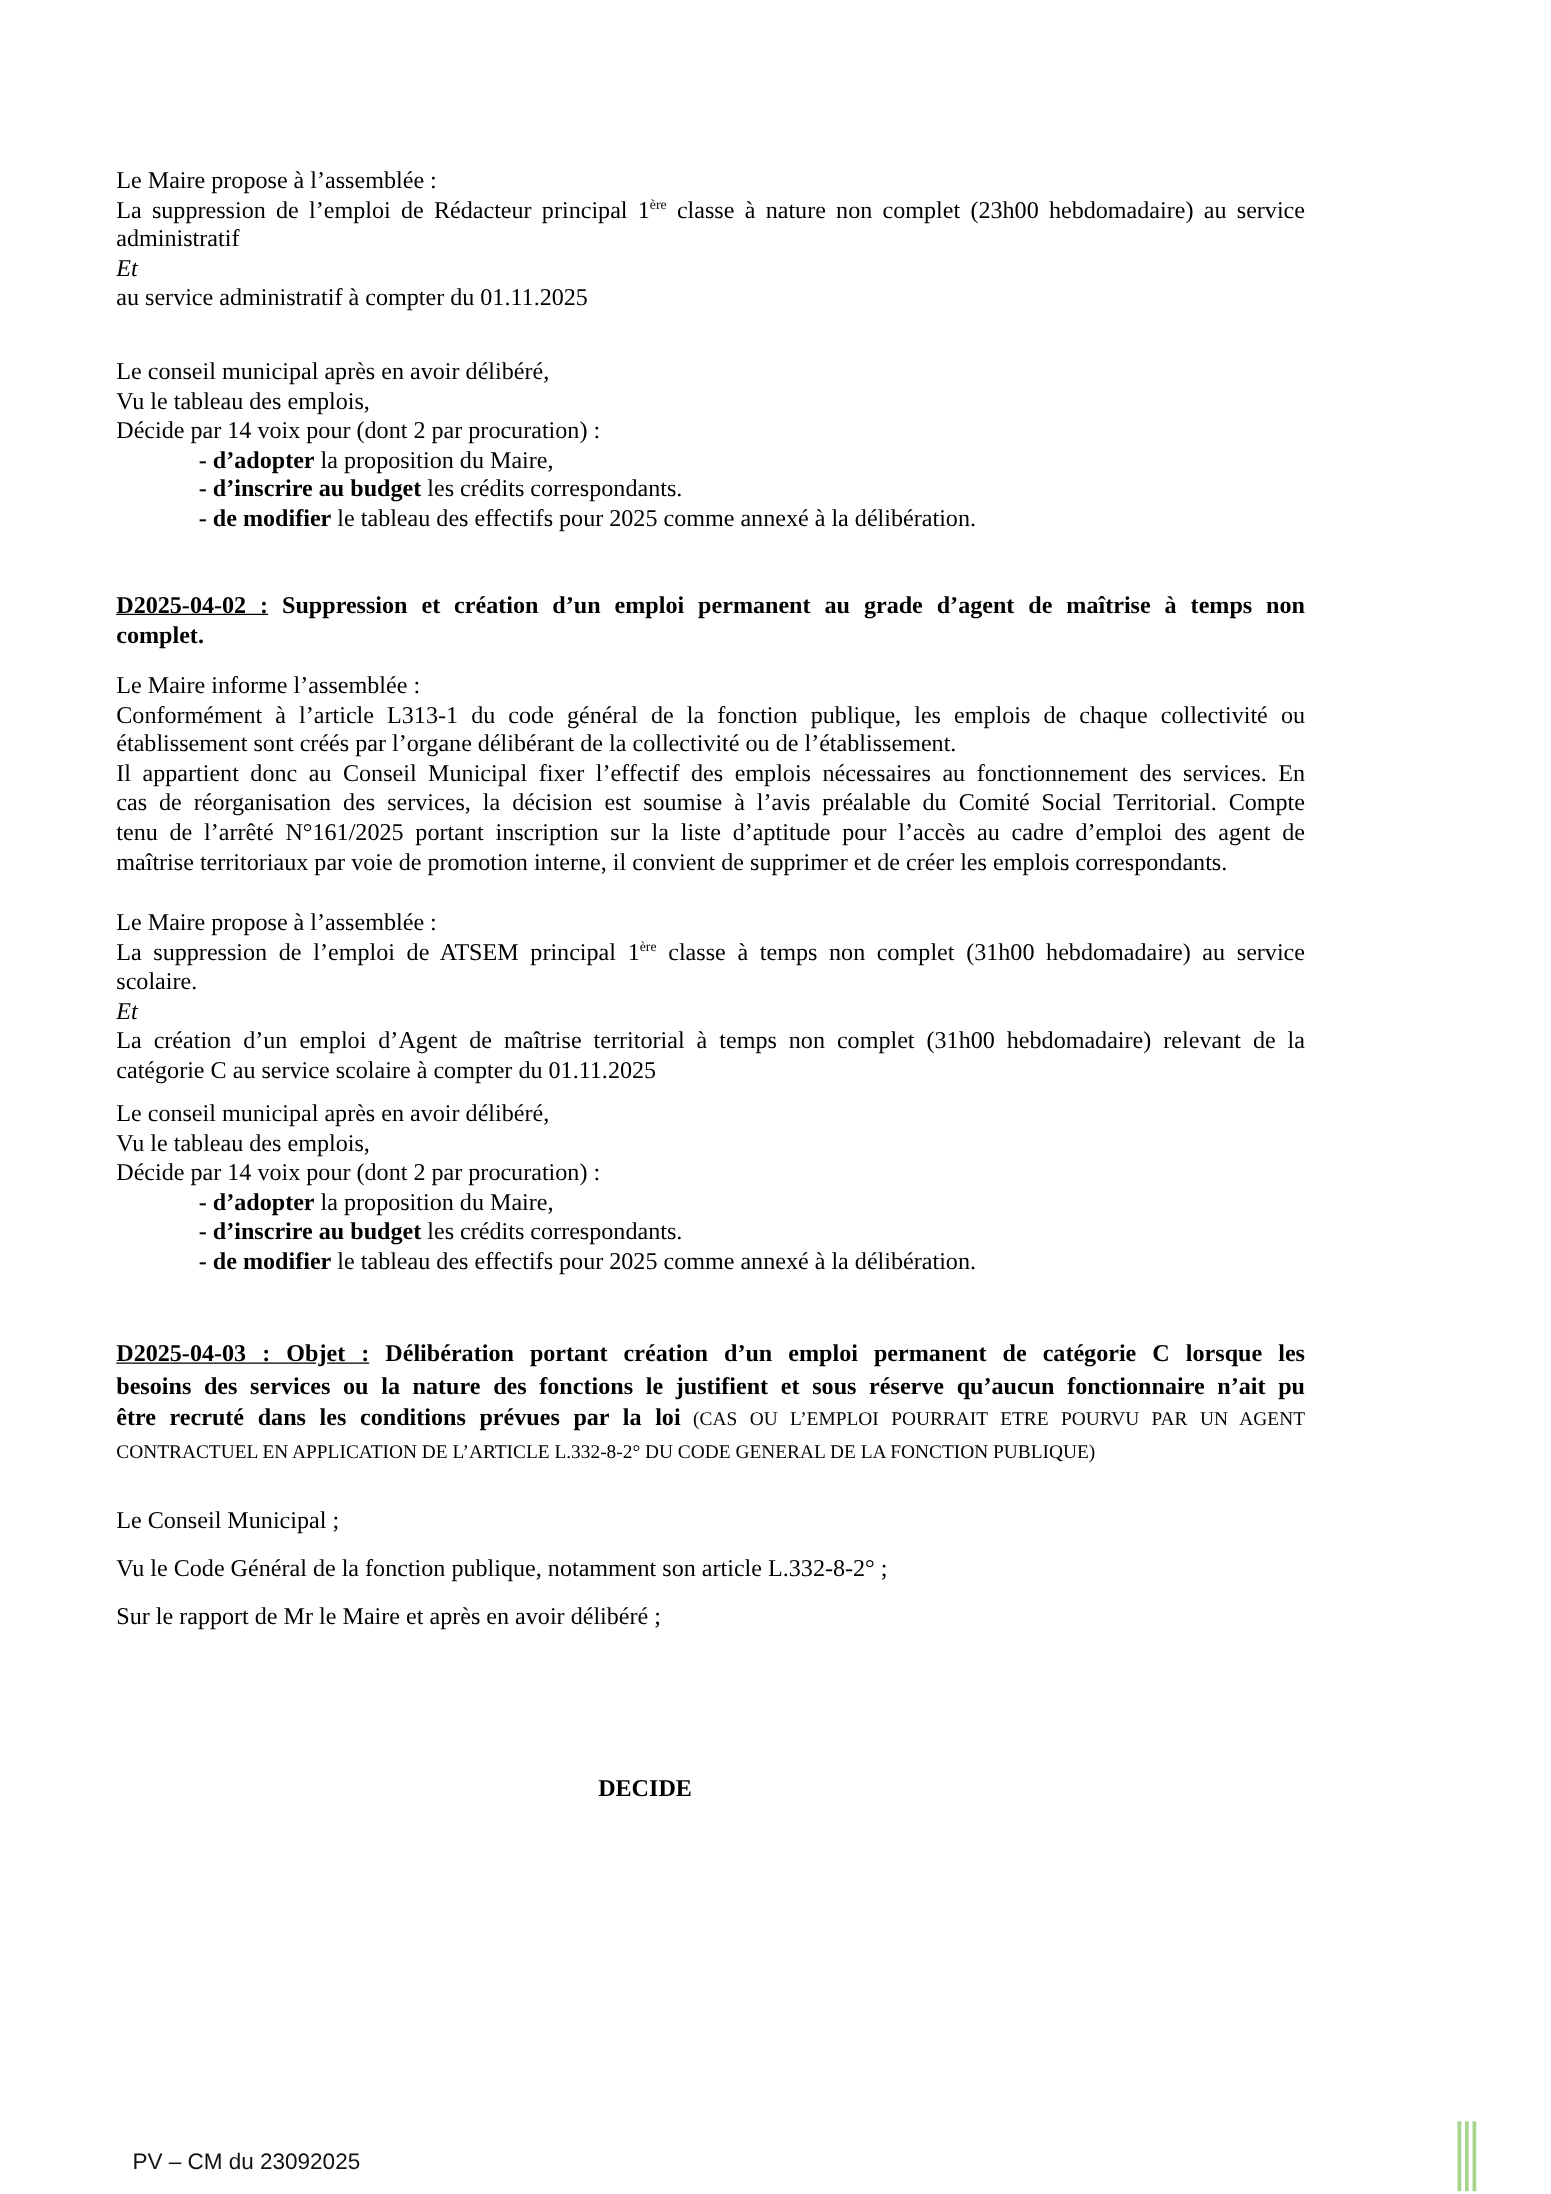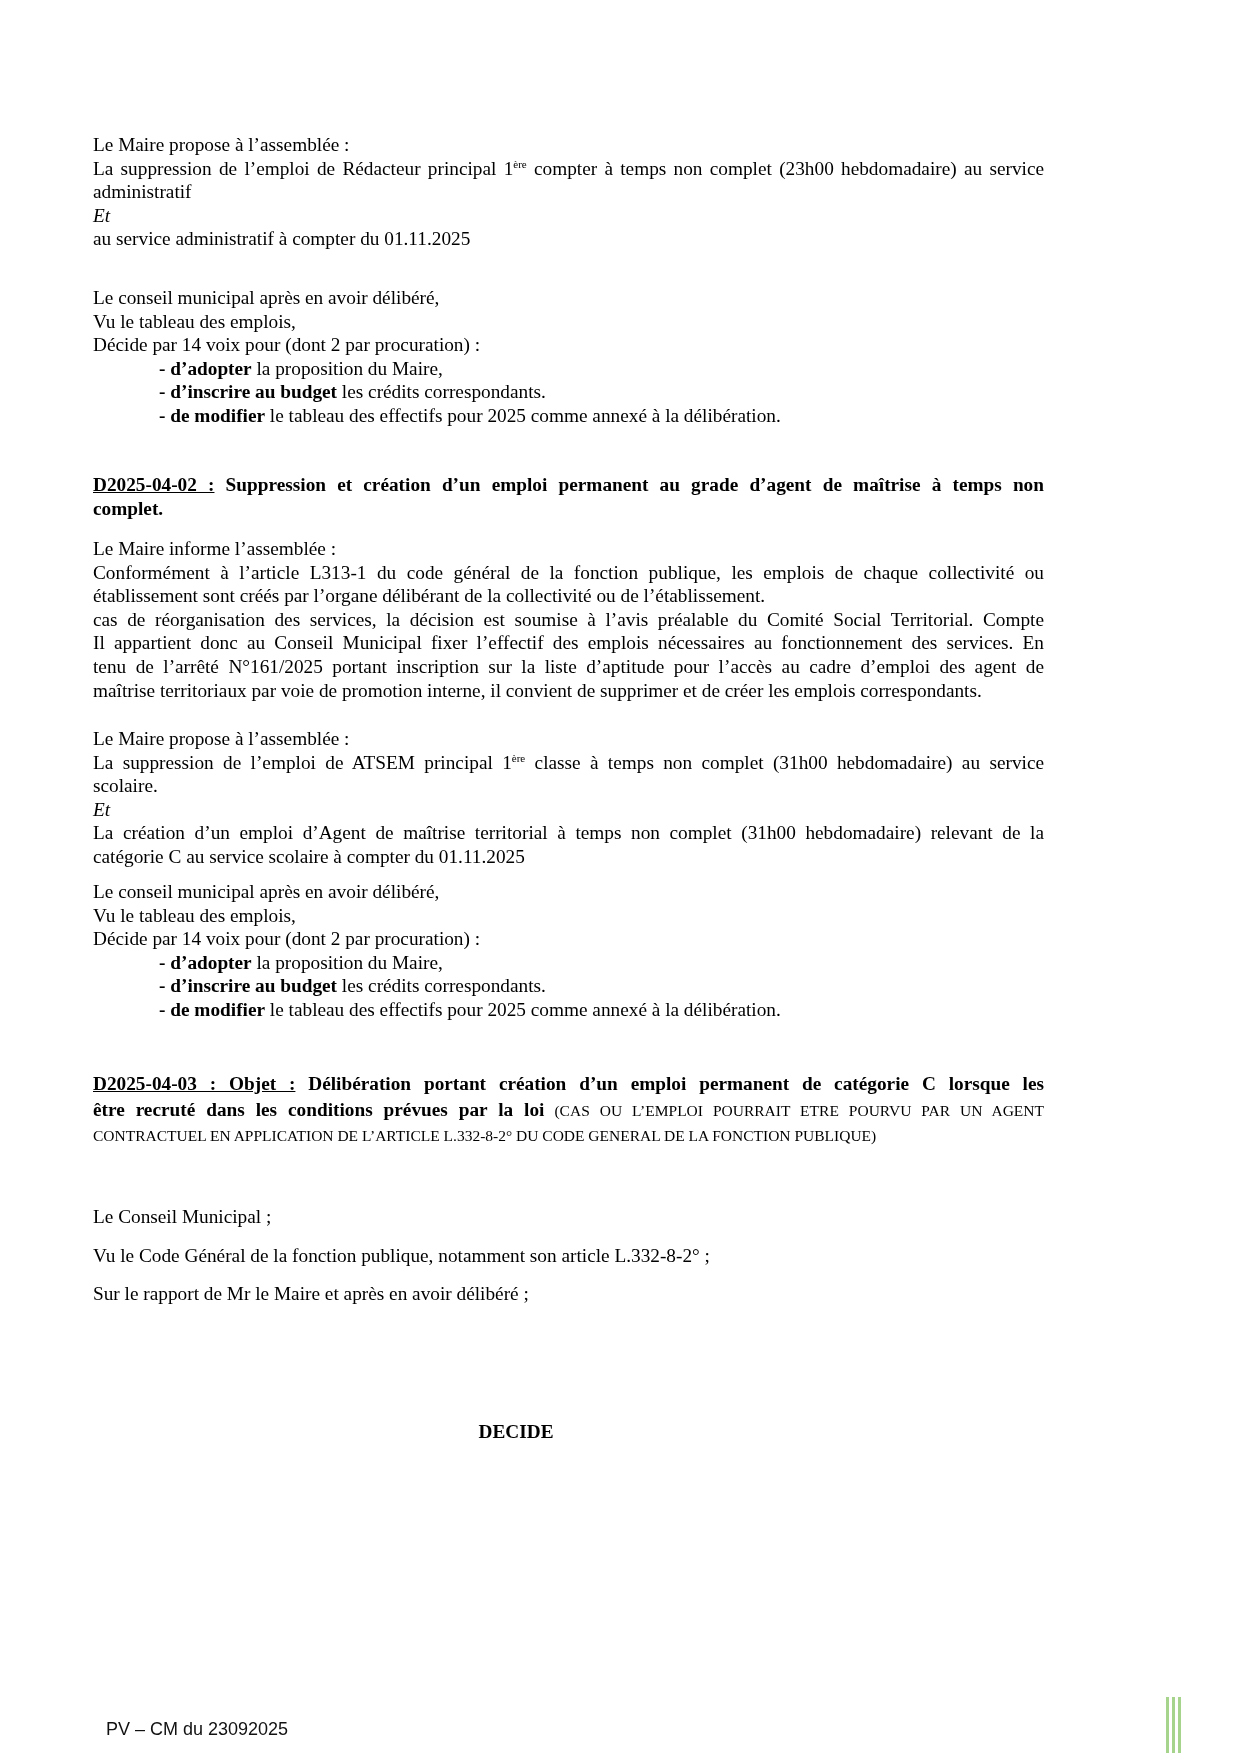--- a/index.html
+++ b/index.html
@@ -20,21 +20,21 @@
   .footer { position: absolute; left: 106px; top: 1683px; font-family: "Liberation Sans", "DejaVu Sans", sans-serif;
             font-size: 18px; color: #111; margin-top: 36px; }
   .bars { position: absolute; left: 1166px; top: 1697px; width: 16px; height: 56px; }
   .bar { position: absolute; top: 0; width: 3px; height: 56px; }
 </style>
 </head>
 <body>
 
 <div class="blk" style="top:133px;">
   <span class="line">Le Maire propose à l’assemblée :</span>
-  <span class="just"><span>La suppression de l’emploi de Rédacteur principal 1</span><sup>ère</sup><span> compter à temps non complet (23h00 hebdomadaire) au service</span></span>
+  <span class="just"><span>La suppression de l’emploi de Rédacteur principal 1</span><sup>ère</sup><span> classe à nature non complet (23h00 hebdomadaire) au service</span></span>
   <span class="line">administratif</span>
   <span class="line"><i>Et</i></span>
   <span class="line">au service administratif à compter du 01.11.2025</span>
 </div>
 
 <div class="blk" style="top:286px;">
   <span class="line">Le conseil municipal après en avoir délibéré,</span>
   <span class="line">Vu le tableau des emplois,</span>
   <span class="line">Décide par 14 voix pour (dont 2 par procuration) :</span>
   <span class="line ind"><b>- d’adopter</b><span> la proposition du Maire,</span></span>
@@ -44,22 +44,22 @@
 
 <div class="blk head" style="top:473px;">
   <span class="just"><span class="u">D2025-04-02 :</span><span> Suppression et création d’un emploi permanent au grade d’agent de maîtrise à temps non</span></span>
   <span class="line">complet.</span>
 </div>
 
 <div class="blk" style="top:537px;">
   <span class="line">Le Maire informe l’assemblée :</span>
   <span class="just">Conformément à l’article L313-1 du code général de la fonction publique, les emplois de chaque collectivité ou</span>
   <span class="line">établissement sont créés par l’organe délibérant de la collectivité ou de l’établissement.</span>
+  <span class="just">Il appartient donc au Conseil Municipal fixer l’effectif des emplois nécessaires au fonctionnement des services. En</span>
   <span class="just">cas de réorganisation des services, la décision est soumise à l’avis préalable du Comité Social Territorial. Compte</span>
-  <span class="just">Il appartient donc au Conseil Municipal fixer l’effectif des emplois nécessaires au fonctionnement des services. En</span>
   <span class="just">tenu de l’arrêté N°161/2025 portant inscription sur la liste d’aptitude pour l’accès au cadre d’emploi des agent de</span>
   <span class="line">maîtrise territoriaux par voie de promotion interne, il convient de supprimer et de créer les emplois correspondants.</span>
 </div>
 
 <div class="blk" style="top:727px;">
   <span class="line">Le Maire propose à l’assemblée :</span>
   <span class="just"><span>La suppression de l’emploi de ATSEM principal 1</span><sup>ère</sup><span> classe à temps non complet (31h00 hebdomadaire) au service</span></span>
   <span class="line">scolaire.</span>
   <span class="line"><i>Et</i></span>
   <span class="just">La création d’un emploi d’Agent de maîtrise territorial à temps non complet (31h00 hebdomadaire) relevant de la</span>
@@ -70,20 +70,21 @@
   <span class="line">Le conseil municipal après en avoir délibéré,</span>
   <span class="line">Vu le tableau des emplois,</span>
   <span class="line">Décide par 14 voix pour (dont 2 par procuration) :</span>
   <span class="line ind"><b>- d’adopter</b><span> la proposition du Maire,</span></span>
   <span class="line ind"><b>- d’inscrire au budget</b><span> les crédits correspondants.</span></span>
   <span class="line ind"><b>- de modifier</b><span> le tableau des effectifs pour 2025 comme annexé à la délibération.</span></span>
 </div>
 
 <div class="blk" style="top:1071px; line-height:25.5px;">
   <span class="just head"><span class="u">D2025-04-03 : Objet :</span><span> Délibération portant création d’un emploi permanent de catégorie C lorsque les</span></span>
+  <span class="just head">besoins des services ou la nature des fonctions le justifient et sous réserve qu’aucun fonctionnaire n’ait pu</span>
   <span class="just"><b>être recruté dans les conditions prévues par la loi</b><span class="sc"> (CAS OU L’EMPLOI POURRAIT ETRE POURVU PAR UN AGENT</span></span>
   <span class="line sc">CONTRACTUEL EN APPLICATION DE L’ARTICLE L.332-8-2° DU CODE GENERAL DE LA FONCTION PUBLIQUE)</span>
 </div>
 
 <div class="blk" style="top:1185px;margin-top:20px;">
   <span class="line">Le Conseil Municipal ;</span>
   <span class="line" style="margin-top:15px;">Vu le Code Général de la fonction publique, notamment son article L.332-8-2° ;</span>
   <span class="line" style="margin-top:15px;">Sur le rapport de Mr le Maire et après en avoir délibéré ;</span>
 </div>
 

